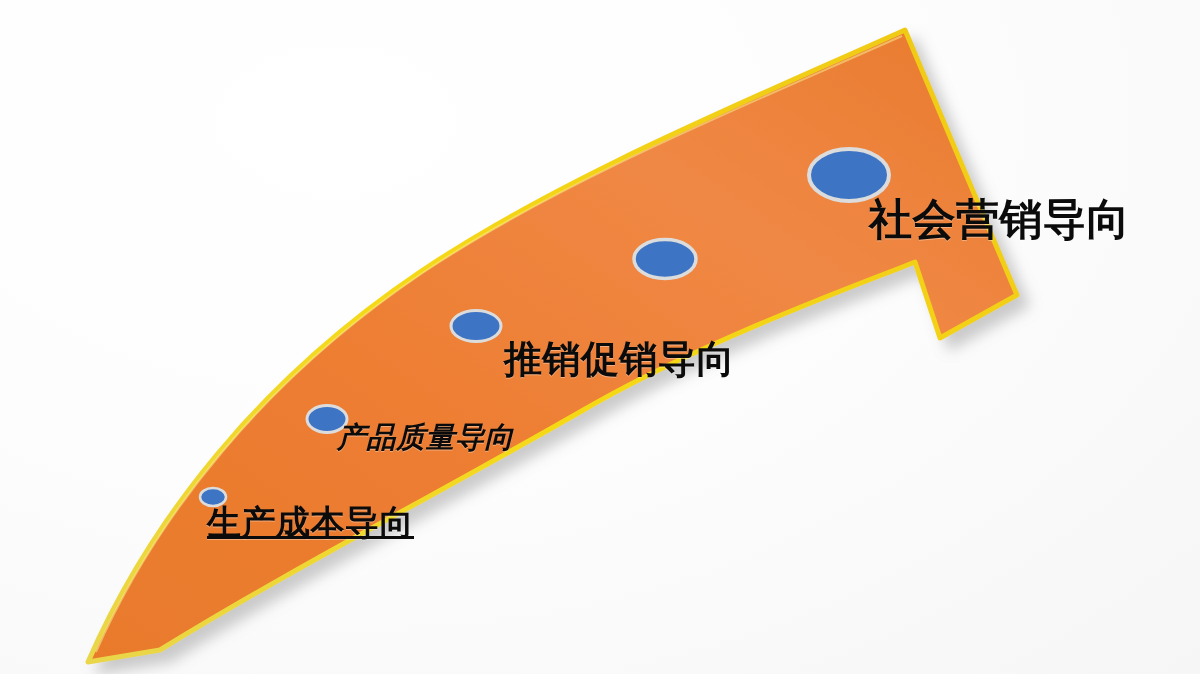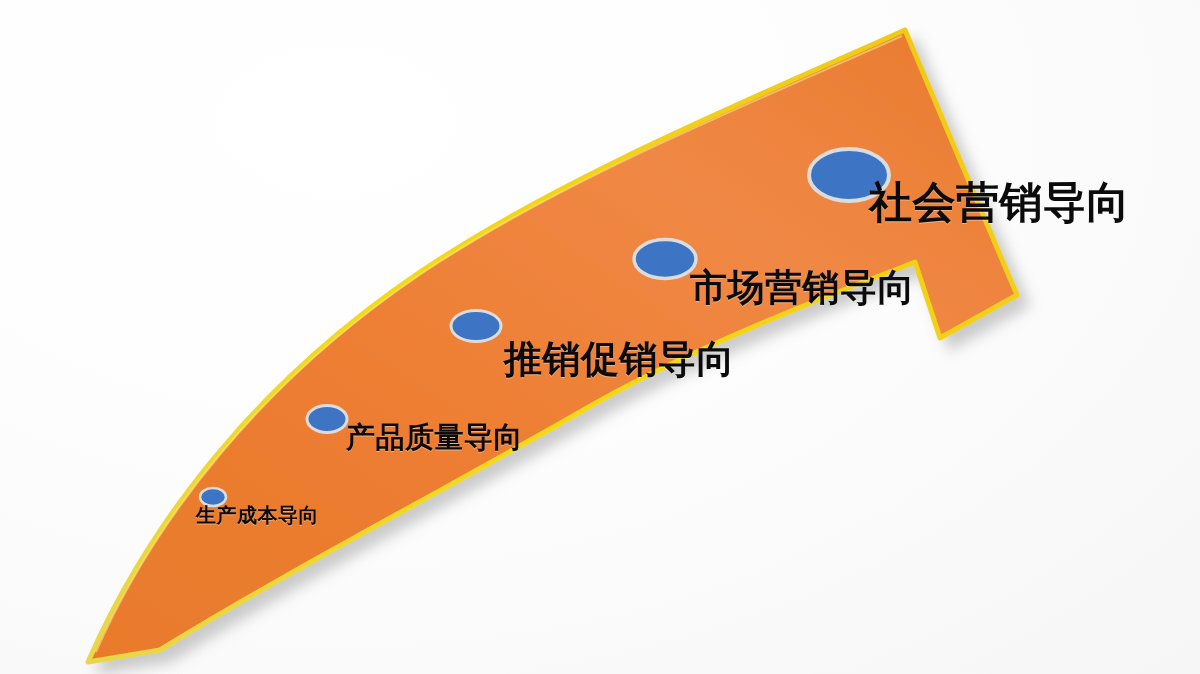--- a/index.html
+++ b/index.html
@@ -40,25 +40,25 @@
   .label {
     position: absolute;
     color: #0b0b0b;
     font-weight: 700;
     font-family: "DejaVu Sans", "Liberation Sans", sans-serif;
     letter-spacing: 0.5px;
     white-space: nowrap;
     line-height: 1;
     text-shadow: 0 1px 0 rgba(255,255,255,0.35);
   }
-  #label-0 { left: 196px; top: 505px; font-size: 20px; }
-  #label-1 { left: 346px; top: 423px; font-size: 29px; }
+  #label-0 { left: 207px; top: 505px; font-size: 34px; text-decoration: underline; }
+  #label-1 { left: 337px; top: 423px; font-size: 29px; font-style: italic; }
   #label-2 { left: 504px; top: 340px; font-size: 38px; }
   #label-3 { left: 690px; top: 269px; font-size: 37px; }
-  #label-4 { left: 869px; top: 181px; font-size: 43px; }
+  #label-4 { left: 869px; top: 198px; font-size: 43px; }
 
   #watermark {
     position: absolute;
     left: 946px;
     top: 596px;
     display: flex;
     align-items: center;
     gap: 13px;
     opacity: 0.62;
   }
@@ -125,16 +125,15 @@
       <ellipse cx="327" cy="419" rx="20" ry="13.5" fill="#3E74C4" stroke="#DCDCDC" stroke-width="3"></ellipse>
       <ellipse cx="476" cy="326" rx="25" ry="15.5" fill="#3E74C4" stroke="#DCDCDC" stroke-width="3"></ellipse>
       <ellipse cx="665" cy="259" rx="31" ry="19.5" fill="#3E74C4" stroke="#DCDCDC" stroke-width="3.5"></ellipse>
       <ellipse cx="849" cy="175" rx="40" ry="26" fill="#3E74C4" stroke="#DCDCDC" stroke-width="4"></ellipse>
     </g>
   </svg>
 
   <div class="label" id="label-0">生产成本导向</div>
   <div class="label" id="label-1">产品质量导向</div>
   <div class="label" id="label-2">推销促销导向</div>
-  <div class="label" id="label-3">市场营销导向</div>
   <div class="label" id="label-4">社会营销导向</div>
 
 </div>
 
 </body></html>

